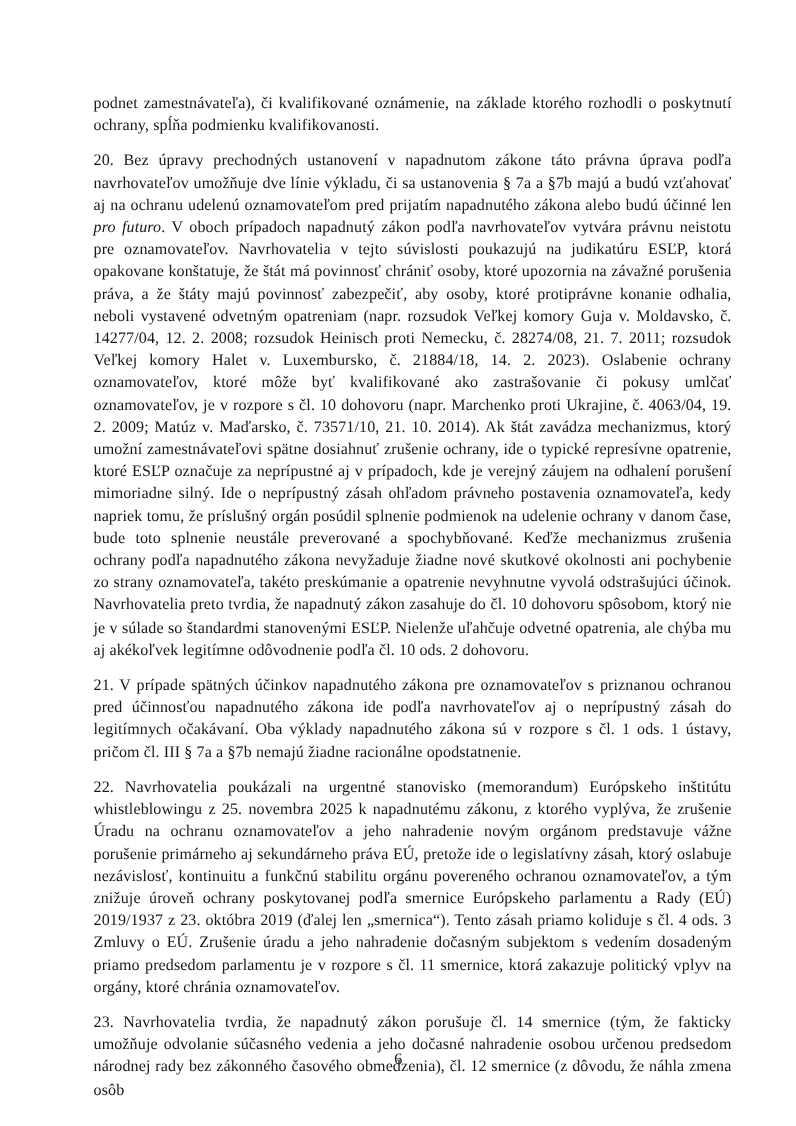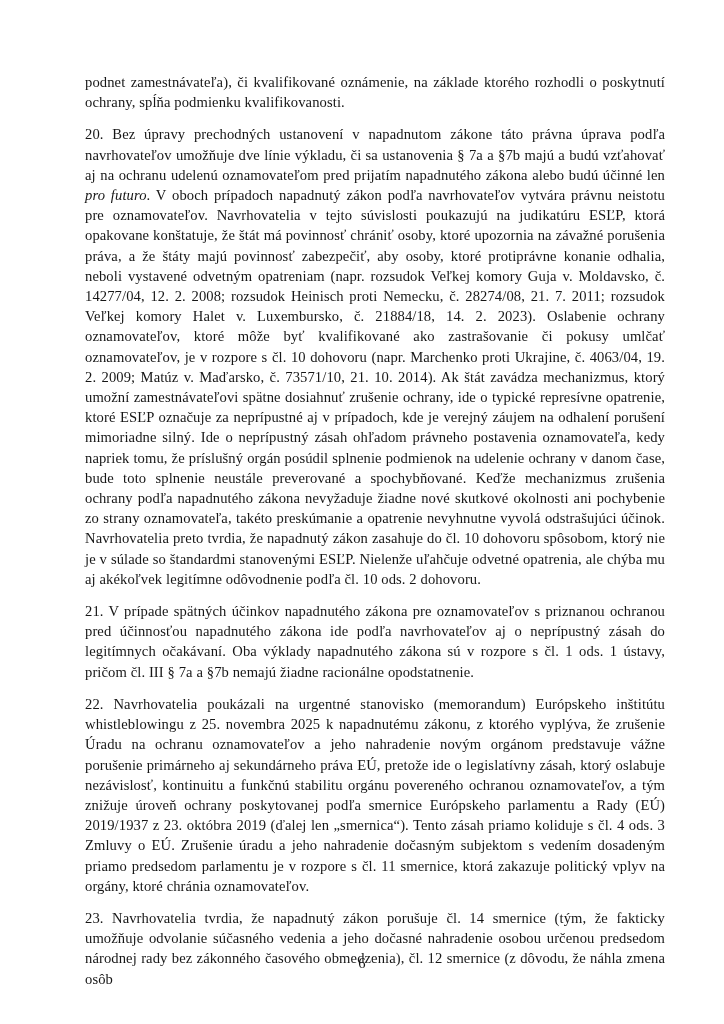--- a/index.html
+++ b/index.html
@@ -13,21 +13,21 @@
   .page {
     position: relative;
     width: 724px;
     height: 1024px;
     background: #ffffff;
     color: #161616;
     font-family: "Liberation Serif", "DejaVu Serif", serif;
   }
   .text-block {
     position: absolute;
-    top: 72px;
+    top: 84px;
     left: 85px;
     width: 580px;
   }
   .text-block p {
     margin: 0 0 12px 0;
     font-size: 14.6px;
     line-height: 20.2px;
     text-align: justify;
     text-justify: inter-word;
     letter-spacing: 0.1px;

